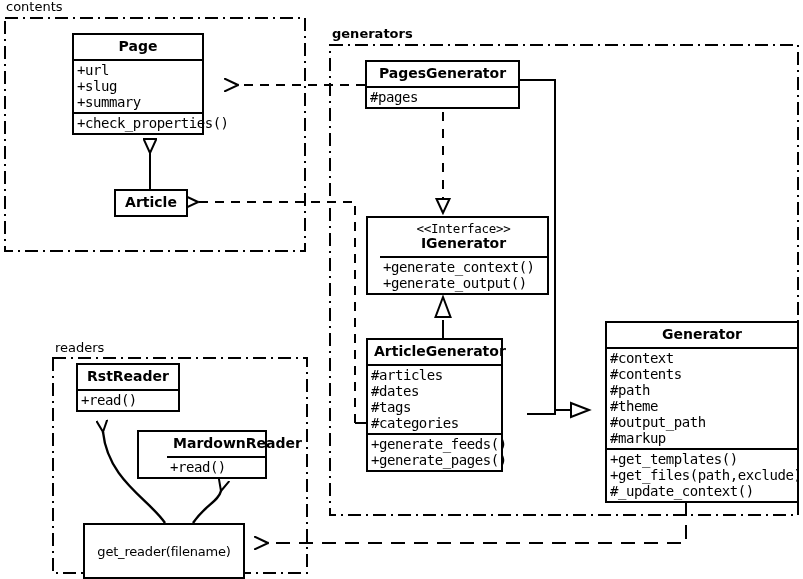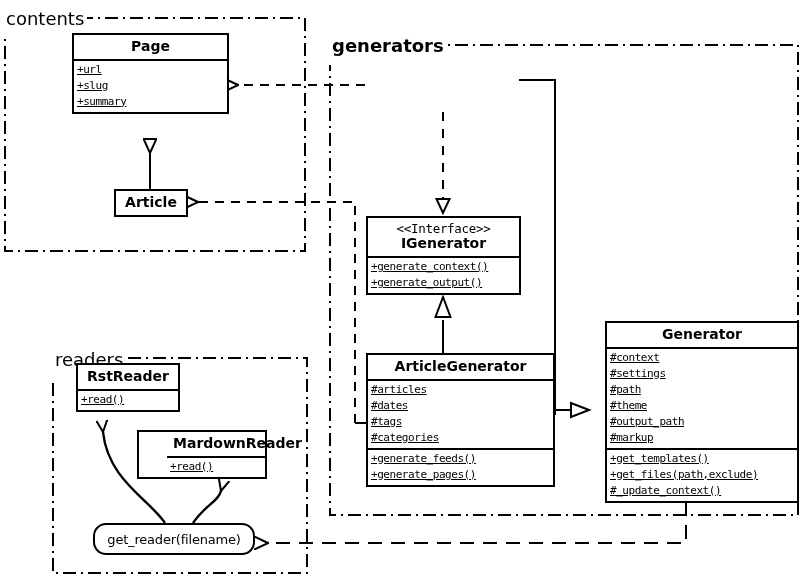--- a/index.html
+++ b/index.html
@@ -49,50 +49,49 @@
     font-family: "DejaVu Sans Mono", monospace;
     letter-spacing: -0.3px;
     padding-bottom: 1px;
   }
   .uml-compartment {
     border-top: 2px solid #000000;
     padding: 1px 2px 2px 3px;
   }
   .uml-compartment .uml-item {
     font-family: "DejaVu Sans Mono", monospace;
-    font-size: 11px;
+    font-size: 14px;
     line-height: 16px;
     color: #000000;
     white-space: nowrap;
     letter-spacing: -0.45px;
-    text-decoration: underline;
   }
   .plain-box {
     position: absolute;
     background: #ffffff;
     border: 2px solid #000000;
     box-sizing: border-box;
     display: flex;
     align-items: center;
     justify-content: center;
     z-index: 5;
   }
   .plain-box .plain-label {
     font-family: "DejaVu Sans", sans-serif;
     font-size: 13px;
     color: #000000;
     letter-spacing: -0.2px;
   }
   .pkg-label {
     position: absolute;
     font-family: "DejaVu Sans", sans-serif;
-    font-size: 18px;
-    color: #000000;
-    background: #ffffff;
-    padding: 9px 3px;
+    font-size: 13px;
+    color: #000000;
+    background: #ffffff;
+    padding: 0 3px;
     z-index: 3;
     white-space: nowrap;
   }
 </style>
 </head>
 <body>
 
 <div id="canvas">
 
   <svg id="edges" viewBox="0 0 803 579" width="803" height="579">
@@ -165,64 +164,73 @@
 
     <g>
       <path d="M193,523 C205,505 218,502 221,491" fill="none" stroke="#000000" stroke-width="2.4" marker-end="url(#openArrowSm)"></path>
     </g>
   </svg>
 
   <div class="pkg-label" style="left:3px; top:-1px;">contents</div>
   <div class="pkg-label" style="left:329px; top:26px;font-weight:bold;">generators</div>
   <div class="pkg-label" style="left:52px; top:340px;">readers</div>
 
-  <div class="uml-box" style="left:72px; top:33px; width:157px;">
+  <div class="uml-box" style="left:72px; top:33px; width:132px;">
     <div class="uml-name">Page</div>
     <div class="uml-compartment">
       <div class="uml-item">+url</div>
       <div class="uml-item">+slug</div>
       <div class="uml-item">+summary</div>
     </div>
+    <div class="uml-compartment">
+      <div class="uml-item">+check_properties()</div>
+    </div>
   </div>
 
   <div class="uml-box" style="left:114px; top:189px; width:74px;">
     <div class="uml-name">Article</div>
   </div>
 
-
-  <div class="uml-box" style="left:366px; top:216px; width:155px;">
+  <div class="uml-box" style="left:365px; top:60px; width:155px;">
+    <div class="uml-name">PagesGenerator</div>
+    <div class="uml-compartment">
+      <div class="uml-item">#pages</div>
+    </div>
+  </div>
+
+  <div class="uml-box" style="left:366px; top:216px; width:183px;padding-left:12px;">
     <div class="uml-name">
       <span class="uml-stereotype">&lt;&lt;Interface&gt;&gt;</span>
       <span>IGenerator</span>
     </div>
     <div class="uml-compartment">
       <div class="uml-item">+generate_context()</div>
       <div class="uml-item">+generate_output()</div>
     </div>
   </div>
 
-  <div class="uml-box" style="left:366px; top:353px; width:189px;">
+  <div class="uml-box" style="left:366px; top:338px; width:137px;">
     <div class="uml-name">ArticleGenerator</div>
     <div class="uml-compartment">
       <div class="uml-item">#articles</div>
       <div class="uml-item">#dates</div>
       <div class="uml-item">#tags</div>
       <div class="uml-item">#categories</div>
     </div>
     <div class="uml-compartment">
       <div class="uml-item">+generate_feeds()</div>
       <div class="uml-item">+generate_pages()</div>
     </div>
   </div>
 
   <div class="uml-box" style="left:605px; top:321px; width:194px;">
     <div class="uml-name">Generator</div>
     <div class="uml-compartment">
       <div class="uml-item">#context</div>
-      <div class="uml-item">#settings</div>
+      <div class="uml-item">#contents</div>
       <div class="uml-item">#path</div>
       <div class="uml-item">#theme</div>
       <div class="uml-item">#output_path</div>
       <div class="uml-item">#markup</div>
     </div>
     <div class="uml-compartment">
       <div class="uml-item">+get_templates()</div>
       <div class="uml-item">+get_files(path,exclude)</div>
       <div class="uml-item">#_update_context()</div>
     </div>
@@ -235,17 +243,17 @@
     </div>
   </div>
 
   <div class="uml-box" style="left:137px; top:430px; width:130px;padding-left:28px;">
     <div class="uml-name">MardownReader</div>
     <div class="uml-compartment">
       <div class="uml-item">+read()</div>
     </div>
   </div>
 
-  <div class="plain-box" style="left:93px; top:523px; width:162px; height:32px;border-radius:13px;">
+  <div class="plain-box" style="left:83px; top:523px; width:162px; height:56px;">
     <span class="plain-label">get_reader(filename)</span>
   </div>
 
 </div>
 
 </body></html>

